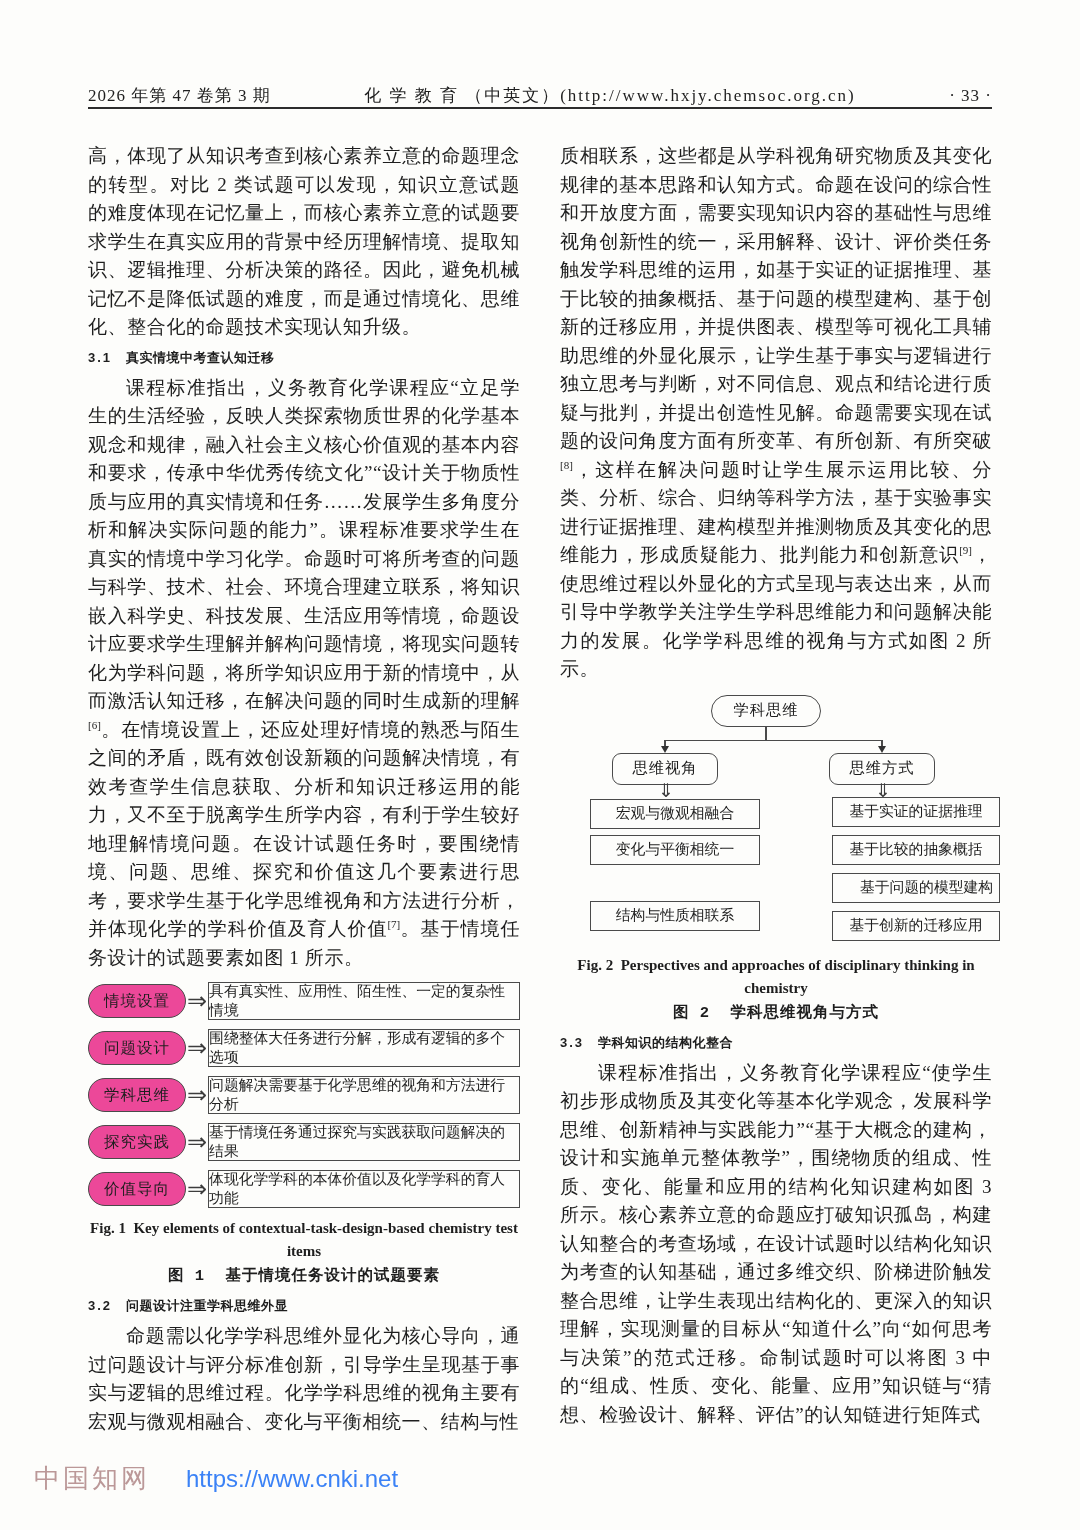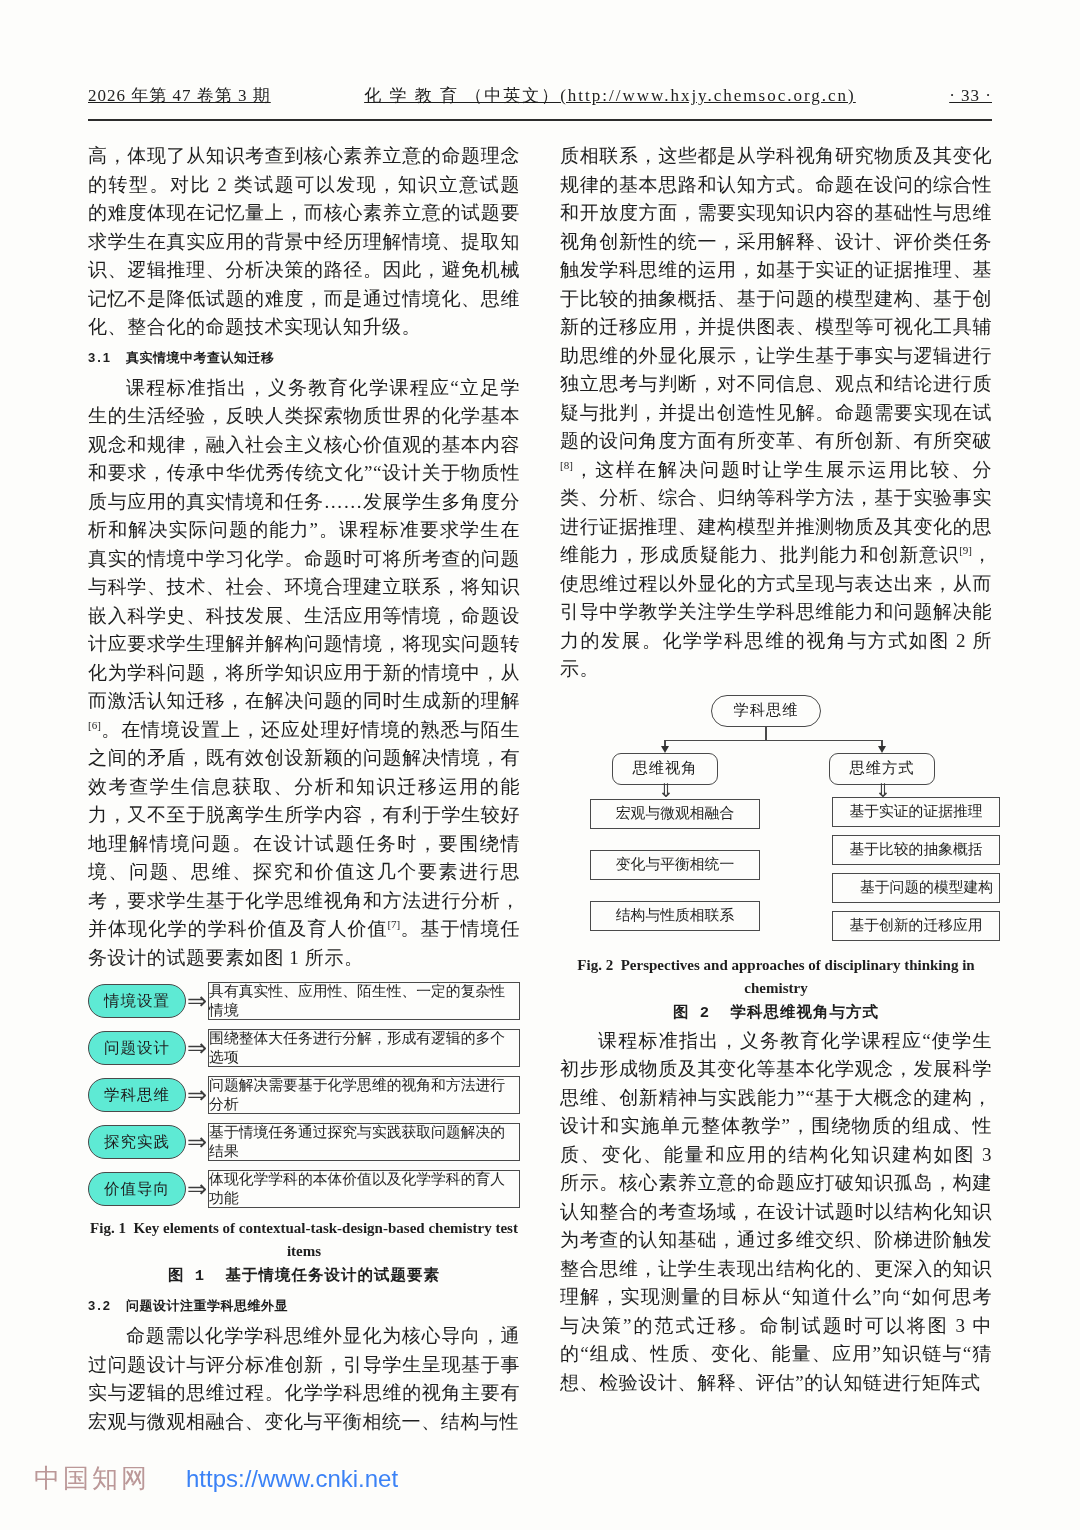--- a/index.html
+++ b/index.html
@@ -10,23 +10,22 @@
     color:#1e1e1e;
     position:relative;
     overflow:hidden;
   }
   .page{position:absolute;inset:0;}
 
   
   .hdr{
     position:absolute;top:84px;left:88px;right:88px;
     display:flex;justify-content:space-between;align-items:baseline;
-    font-size:17px;padding-bottom:12px;border-bottom:2px solid #2c2c2c;
+    font-size:17px;border-bottom:2px solid #2c2c2c;
     letter-spacing:1px;
-    text-decoration:underline;
   }
   .hdr .journal{letter-spacing:2px;}
 
   
   .columns{position:absolute;top:142px;left:88px;width:904px;display:flex;gap:40px;}
   .col{width:432px;}
 
   p.body{
     font-size:19px;line-height:28.5px;margin:0;
     text-align:justify;letter-spacing:0.6px;
@@ -39,21 +38,21 @@
     font-size:13px;font-weight:bold;margin:1px 0;line-height:30px;letter-spacing:0.5px;
   }
   .h-num{margin-right:14px;letter-spacing:2px;}
 
   
   .fig1{margin:10px 0 0 0;}
   .f1-row{display:flex;align-items:center;margin-bottom:9px;}
   .f1-oval{
     width:96px;min-width:96px;height:32px;border:1.3px solid #4a4a4a;border-radius:17px;
     display:flex;align-items:center;justify-content:center;font-size:15.5px;letter-spacing:1px;
-    background:#5eead4;
+    background:#ec4899;
   }
   .f1-arrow{font-family:"DejaVu Sans",sans-serif;font-size:24px;color:#3d3d3d;margin:0 1px;line-height:1;}
   .f1-box{
     flex:1;height:36px;border:1.3px solid #4a4a4a;
     display:flex;align-items:center;justify-content:center;font-size:14.8px;letter-spacing:0;
   }
 
   .figcap{text-align:center;}
   .cap-en{font-size:15px;font-weight:bold;line-height:23px;margin-top:9px;}
   .cap-zh{font-family:Liberation Mono, monospace;font-weight:bold;font-size:15.5px;line-height:27px;letter-spacing:1px;}
@@ -182,38 +181,41 @@
         <div class="f2-ah l"></div>
         <div class="f2-ah r"></div>
 
         <div class="f2-node f2-branch l">思维视角</div>
         <div class="f2-node f2-branch r">思维方式</div>
 
         <div class="f2-darr l">⇓</div>
         <div class="f2-darr r">⇓</div>
 
         <div class="f2-node f2-item l" style="top:106px;">宏观与微观相融合</div>
-        <div class="f2-node f2-item l" style="top:157px;">变化与平衡相统一</div>
+        <div class="f2-node f2-item l" style="top:142px;">变化与平衡相统一</div>
         <div class="f2-node f2-item l" style="top:208px;">结构与性质相联系</div>
 
         <div class="f2-node f2-item r" style="top:104px;">基于实证的证据推理</div>
         <div class="f2-node f2-item r" style="top:142px;">基于比较的抽象概括</div>
         <div class="f2-node f2-item r" style="top:180px;padding-left:21px;">基于问题的模型建构</div>
         <div class="f2-node f2-item r" style="top:218px;">基于创新的迁移应用</div>
       </div>
 
       <div class="figcap">
         <div class="cap-en">
           <span>Fig. 2</span>&nbsp;&nbsp;<span>Perspectives and approaches of disciplinary thinking in chemistry</span>
         </div>
         <div class="cap-zh">
           <span>图 2</span>&nbsp;&nbsp;<span>学科思维视角与方式</span>
         </div>
       </div>
 
+      <h3 class="sec after-fig">
+        <span class="h-num">3.3</span><span>学科知识的结构化整合</span>
+      </h3>
       <p class="body indent">课程标准指出，义务教育化学课程应“使学生初步形成物质及其变化等基本化学观念，发展科学思维、创新精神与实践能力”“基于大概念的建构，设计和实施单元整体教学”，围绕物质的组成、性质、变化、能量和应用的结构化知识建构如图 3 所示。核心素养立意的命题应打破知识孤岛，构建认知整合的考查场域，在设计试题时以结构化知识为考查的认知基础，通过多维交织、阶梯进阶触发整合思维，让学生表现出结构化的、更深入的知识理解，实现测量的目标从“知道什么”向“如何思考与决策”的范式迁移。命制试题时可以将图 3 中的“组成、性质、变化、能量、应用”知识链与“猜想、检验设计、解释、评估”的认知链进行矩阵式</p>
     </section>
 
   </div>
 
   <div class="ftr">
     <span class="brand">中国知网</span>
     <span class="url">https://www.cnki.net</span>
   </div>
 

